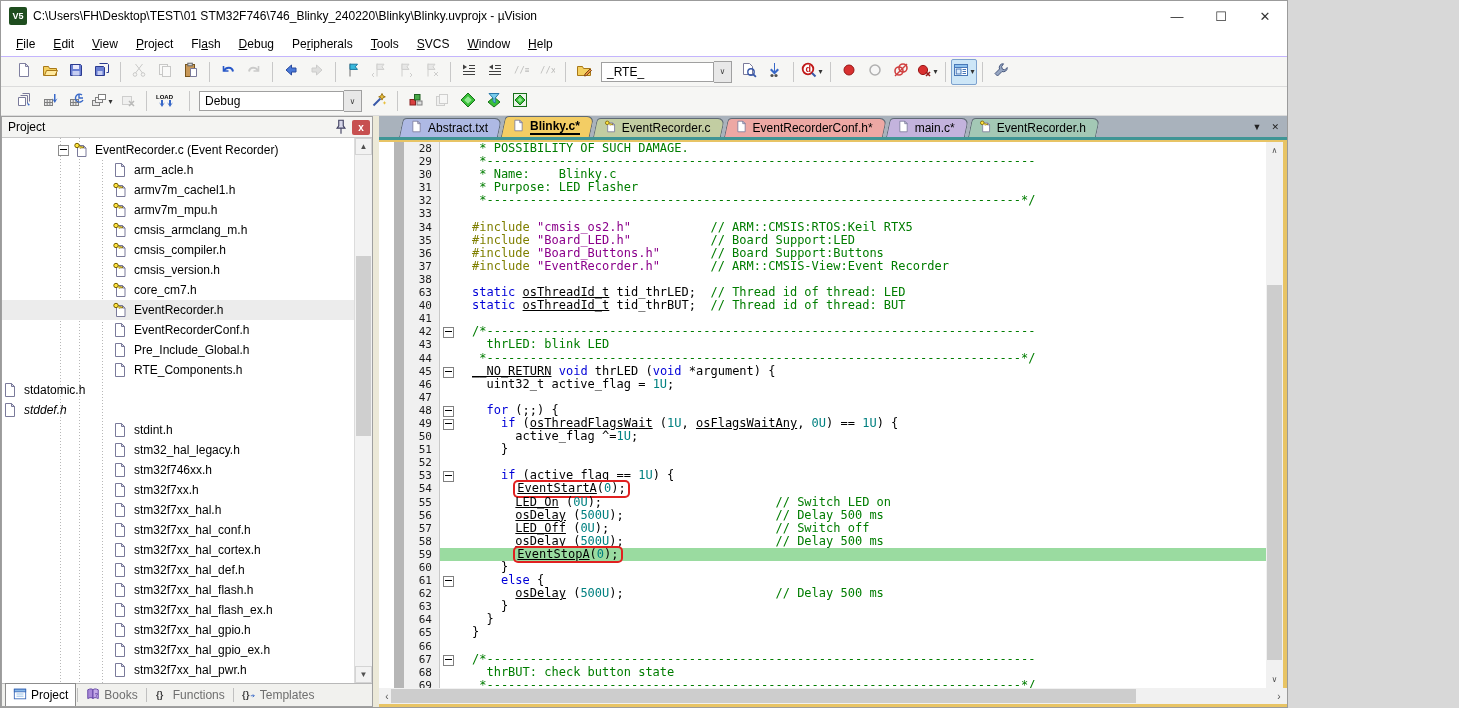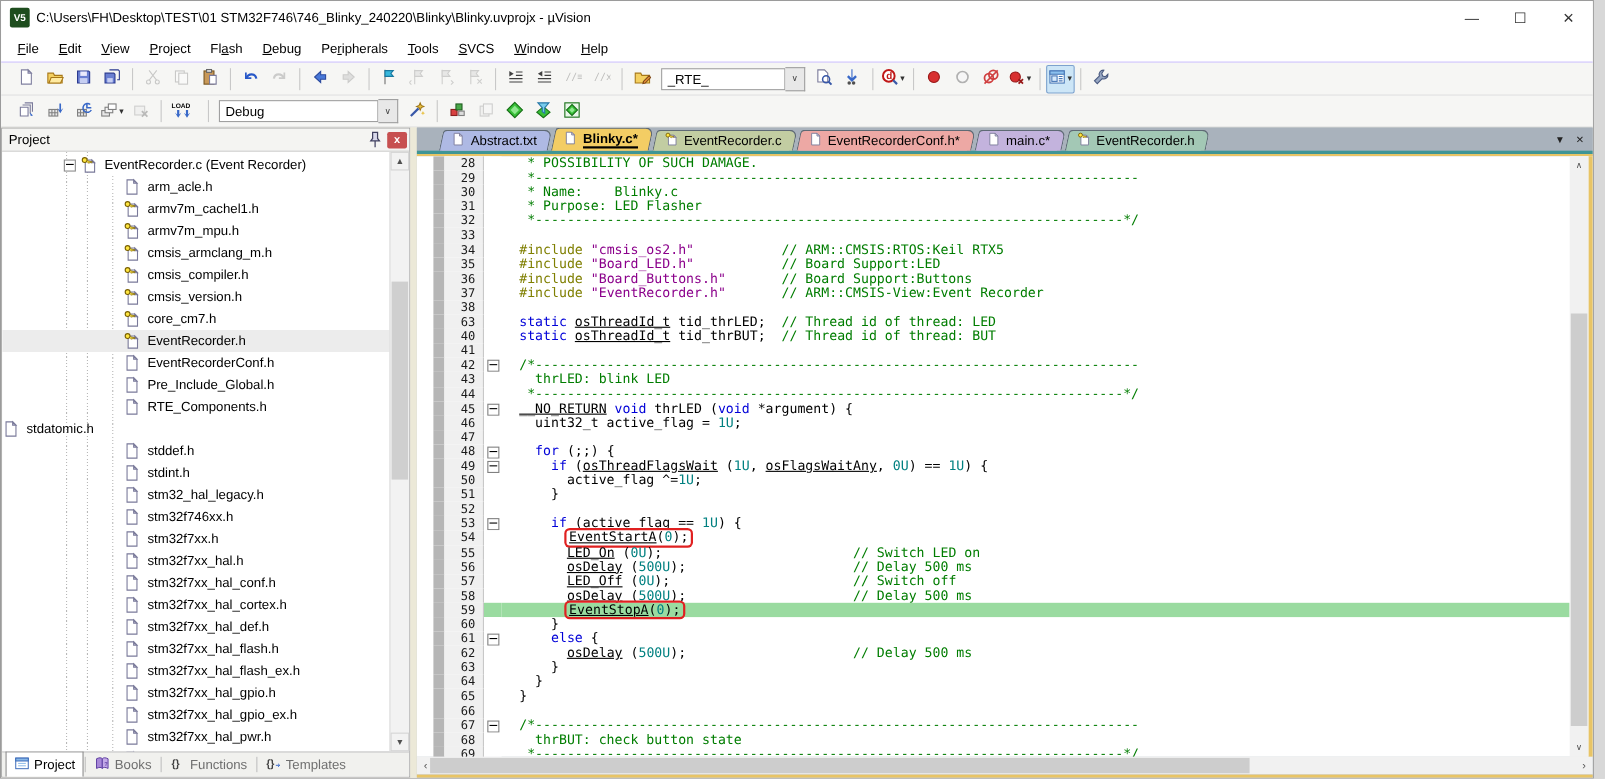--- a/index.html
+++ b/index.html
@@ -1,16 +1,16 @@
 <!DOCTYPE html>
 <html><head>
 <meta charset="utf-8">
 <style>
   html,body{margin:0;padding:0;background:#d8d8d8;}
-  #app{position:relative;width:1449px;height:708px;background:#fff;
+  #app{position:relative;width:1288px;height:708px;background:#fff;
        font-family:"Liberation Sans",sans-serif;font-size:12px;color:#000;
        border:1px solid #9b9b9b;box-sizing:border-box;overflow:hidden;
        display:flex;flex-direction:column;user-select:none;}
   
   #titlebar{height:30px;display:flex;align-items:center;background:#fff;flex:0 0 auto;}
   #app-icon{width:18px;height:18px;margin:0 6px 0 8px;background:#1e4d1e;color:#fff;
             font-size:9px;font-weight:bold;display:flex;align-items:center;justify-content:center;
             border-radius:2px;flex:0 0 auto;}
   #title-text{flex:1;font-size:12px;color:#000;white-space:nowrap;overflow:hidden;}
   .winbtn{width:44px;height:29px;display:flex;align-items:center;justify-content:center;
@@ -559,21 +559,21 @@
                 </svg></span>
               <span>RTE_Components.h</span>
             </div>
             <div class="trow" style="">
               <span class="ticon"><svg viewBox="0 0 16 16">
                   <path d="M3.5 1.5h6l3 3v10h-9z" fill="#fff" stroke="#7a7a9a"></path>
                   <path d="M9.5 1.5v3h3z" fill="#dcdcec" stroke="#7a7a9a"></path>
                 </svg></span>
               <span>stdatomic.h</span>
             </div>
-            <div class="trow" style="padding-left: 110px;">
+            <div class="trow" style=" font-style: italic;">
               <span class="ticon"><svg viewBox="0 0 16 16">
                   <path d="M3.5 1.5h6l3 3v10h-9z" fill="#fff" stroke="#7a7a9a"></path>
                   <path d="M9.5 1.5v3h3z" fill="#dcdcec" stroke="#7a7a9a"></path>
                 </svg></span>
               <span>stddef.h</span>
             </div>
             <div class="trow" style="padding-left: 110px;">
               <span class="ticon"><svg viewBox="0 0 16 16">
                   <path d="M3.5 1.5h6l3 3v10h-9z" fill="#fff" stroke="#7a7a9a"></path>
                   <path d="M9.5 1.5v3h3z" fill="#dcdcec" stroke="#7a7a9a"></path>

